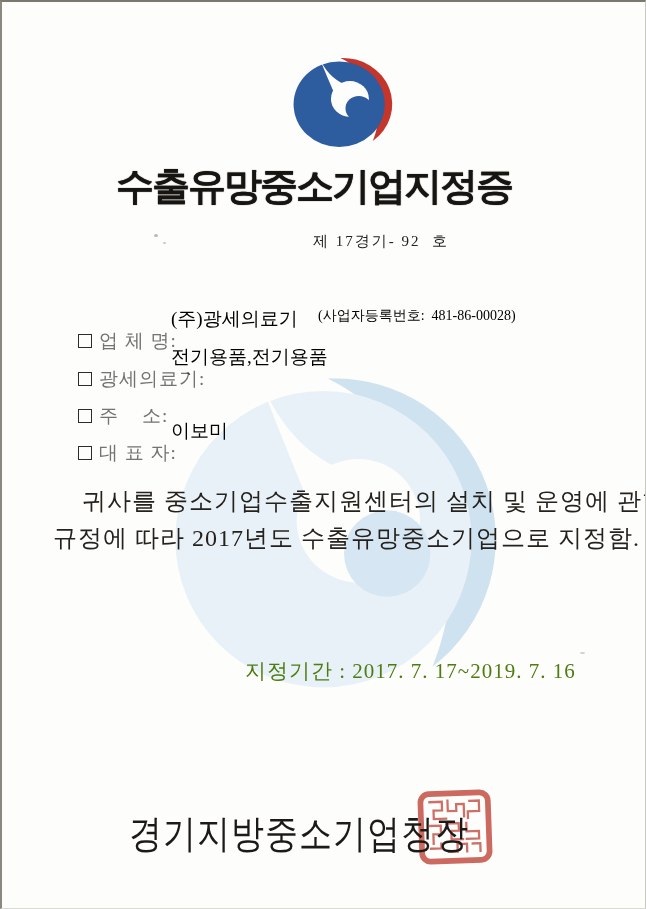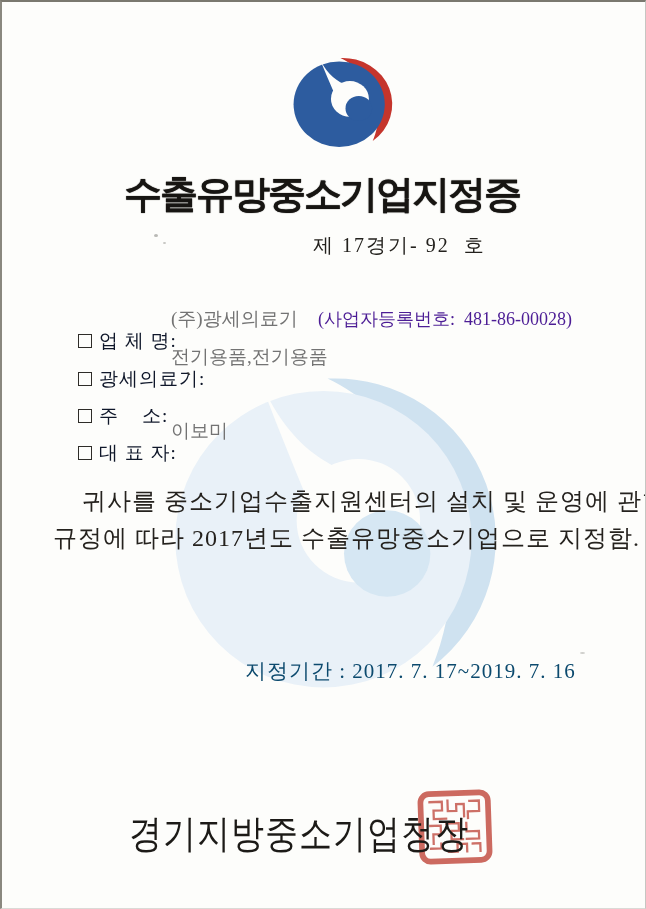--- a/index.html
+++ b/index.html
@@ -18,53 +18,53 @@
   }
   .abs{position:absolute;}
   
   .watermark{left:126px;top:356px;width:432px;height:350px;z-index:0;}
   .watermark svg{width:100%;height:100%;}
   
   .emblem{left:277px;top:50px;width:133px;height:101px;z-index:2;}
   .emblem svg{width:100%;height:100%;}
   
   .title{
-    top:155px;left:0;width:616px;margin:12px;
+    top:155px;left:0;width:616px;margin:4px;
     text-align:center;
     font-size:38px;font-weight:bold;letter-spacing:-2px;
     color:#171512;
     text-shadow:0 0 1px #2b2926;
     z-index:2;
   }
   .docnum{
     top:230px;left:311px;
-    font-size:20px;letter-spacing:2px;white-space:pre;
+    font-size:15px;letter-spacing:2px;white-space:pre;
     color:#23211d;z-index:2;
   }
   
   .frow{left:57px;font-size:19px;white-space:pre;z-index:2;}
   .frow-1{top:304px;}
   .frow-2{top:342px;}
   .frow-3{top:379px;}
   .frow-4{top:416px;}
   .cbx{
     display:inline-block;width:12px;height:12px;
     border:1.5px solid #2e2c28;margin-right:7px;
     vertical-align:-1px;background:transparent;
   }
-  .flabel{letter-spacing:1px;color:#0f172a;white-space:pre;}
-  .fvalue{position:absolute;left:112px;top:0;white-space:pre;color:#737373;}
-  .fextra{position:absolute;left:259px;top:1px;white-space:pre;color:#4c1d95;font-size:18px;}
+  .flabel{letter-spacing:1px;color:#737373;white-space:pre;}
+  .fvalue{position:absolute;left:112px;top:0;white-space:pre;color:#000000;}
+  .fextra{position:absolute;left:259px;top:1px;white-space:pre;color:#000000;font-size:14px;}
   .stray{top:368px;left:184px;font-size:16px;font-weight:bold;color:#3a3834;z-index:2;}
   
   .bodyline{font-size:24px;letter-spacing:1px;white-space:pre;color:#25221e;z-index:2;}
   .bodyline1{top:483px;left:80px;}
   .bodyline2{top:520px;left:51px;}
   
-  .period{top:655px;left:243px;font-size:21px;letter-spacing:1px;white-space:pre;color:#0c4a6e;z-index:2;}
+  .period{top:655px;left:243px;font-size:21px;letter-spacing:1px;white-space:pre;color:#4d7c0f;z-index:2;}
   
   .issuer{
     top:806px;left:127px;
     font-size:33px;letter-spacing:1px;white-space:pre;
     color:#1c1a17;
     transform:scaleY(1.18);transform-origin:left top;
     z-index:4;
   }
   
   .seal{left:415px;top:787px;width:76px;height:76px;transform:rotate(-2deg);opacity:.92;z-index:3;}

